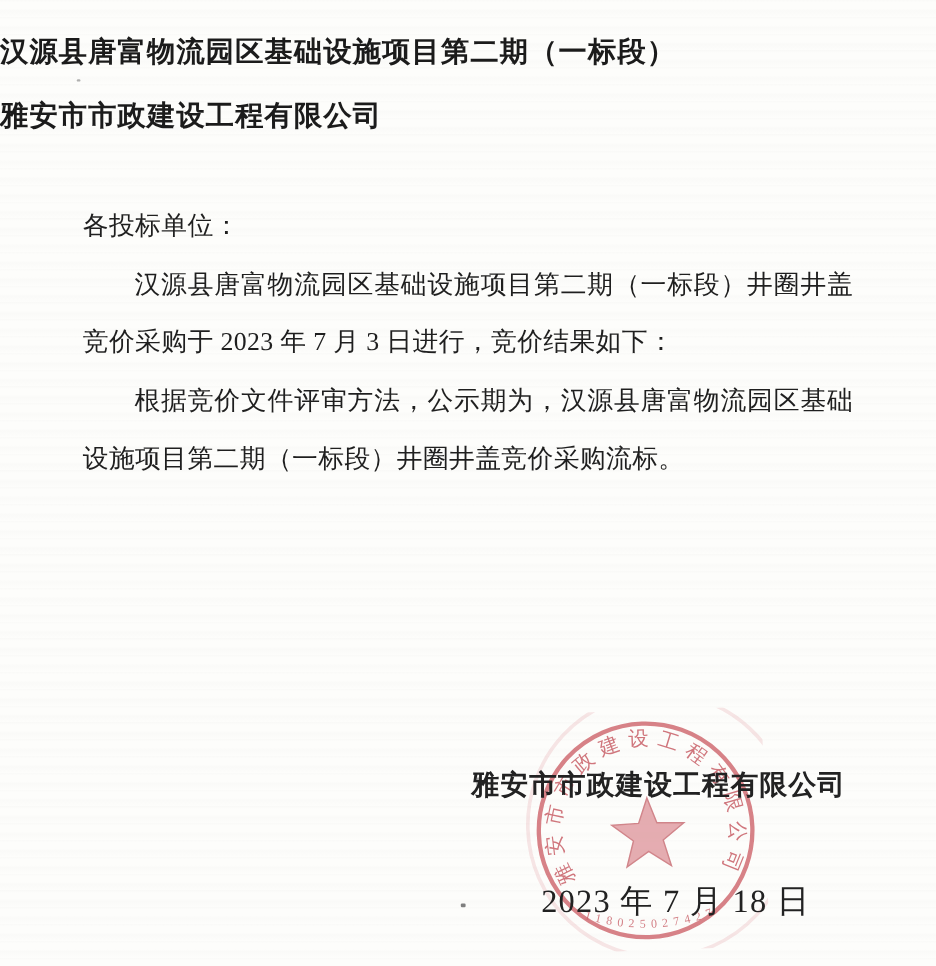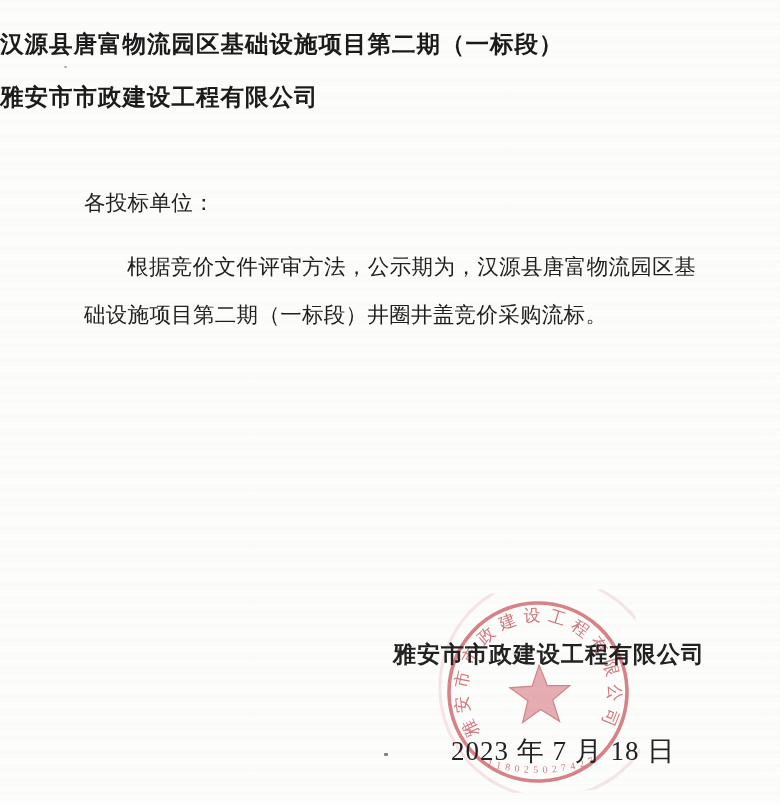--- a/index.html
+++ b/index.html
@@ -34,21 +34,21 @@
     position: absolute;
     top: 164px; left: 69px;
     width: 642px;
     font-size: 21.5px;
     line-height: 48.5px;
     text-align: justify;
     color: #1f1f1f;
     font-weight: 500;
     letter-spacing: 0.3px;
   }
-  .doc-body p { margin: 15px; }
+  .doc-body p { margin: 0; }
   .doc-body p.indent { text-indent: 2em; }
   .signature-company {
     position: absolute;
     left: 393px; top: 639px;
     font-size: 23px;
     font-weight: 600;
     letter-spacing: 1px;
     color: #222;
     white-space: nowrap;
     z-index: 3;
@@ -84,20 +84,21 @@
 
 <div class="page">
 
   <div class="doc-title">
     <div>汉源县唐富物流园区基础设施项目第二期（一标段）</div>
     <div>雅安市市政建设工程有限公司</div>
   </div>
 
   <div class="doc-body">
     <p>各投标单位：</p>
+    <p class="indent">汉源县唐富物流园区基础设施项目第二期（一标段）井圈井盖竞价采购于 2023 年 7 月 3 日进行，竞价结果如下：</p>
     <p class="indent">根据竞价文件评审方法，公示期为，汉源县唐富物流园区基础设施项目第二期（一标段）井圈井盖竞价采购流标。</p>
   </div>
 
   <svg class="seal" viewBox="0 0 200 200" xmlns="http://www.w3.org/2000/svg">
 
     <circle cx="112" cy="96" r="110" fill="none" stroke="rgba(203,90,97,0.16)" stroke-width="3"></circle>
 
     <circle cx="100" cy="100" r="89" fill="none" stroke="#cb5a61" stroke-width="3.6" opacity="0.82"></circle>
 
     <polygon points="102,73 109.6,94 132,94.8 114.4,108.5 120.5,130 102,117.5 83.5,130 89.6,108.5 72,94.8 94.4,94" fill="#e09aa0" stroke="#c76970" stroke-width="1.2" opacity="0.88"></polygon>

